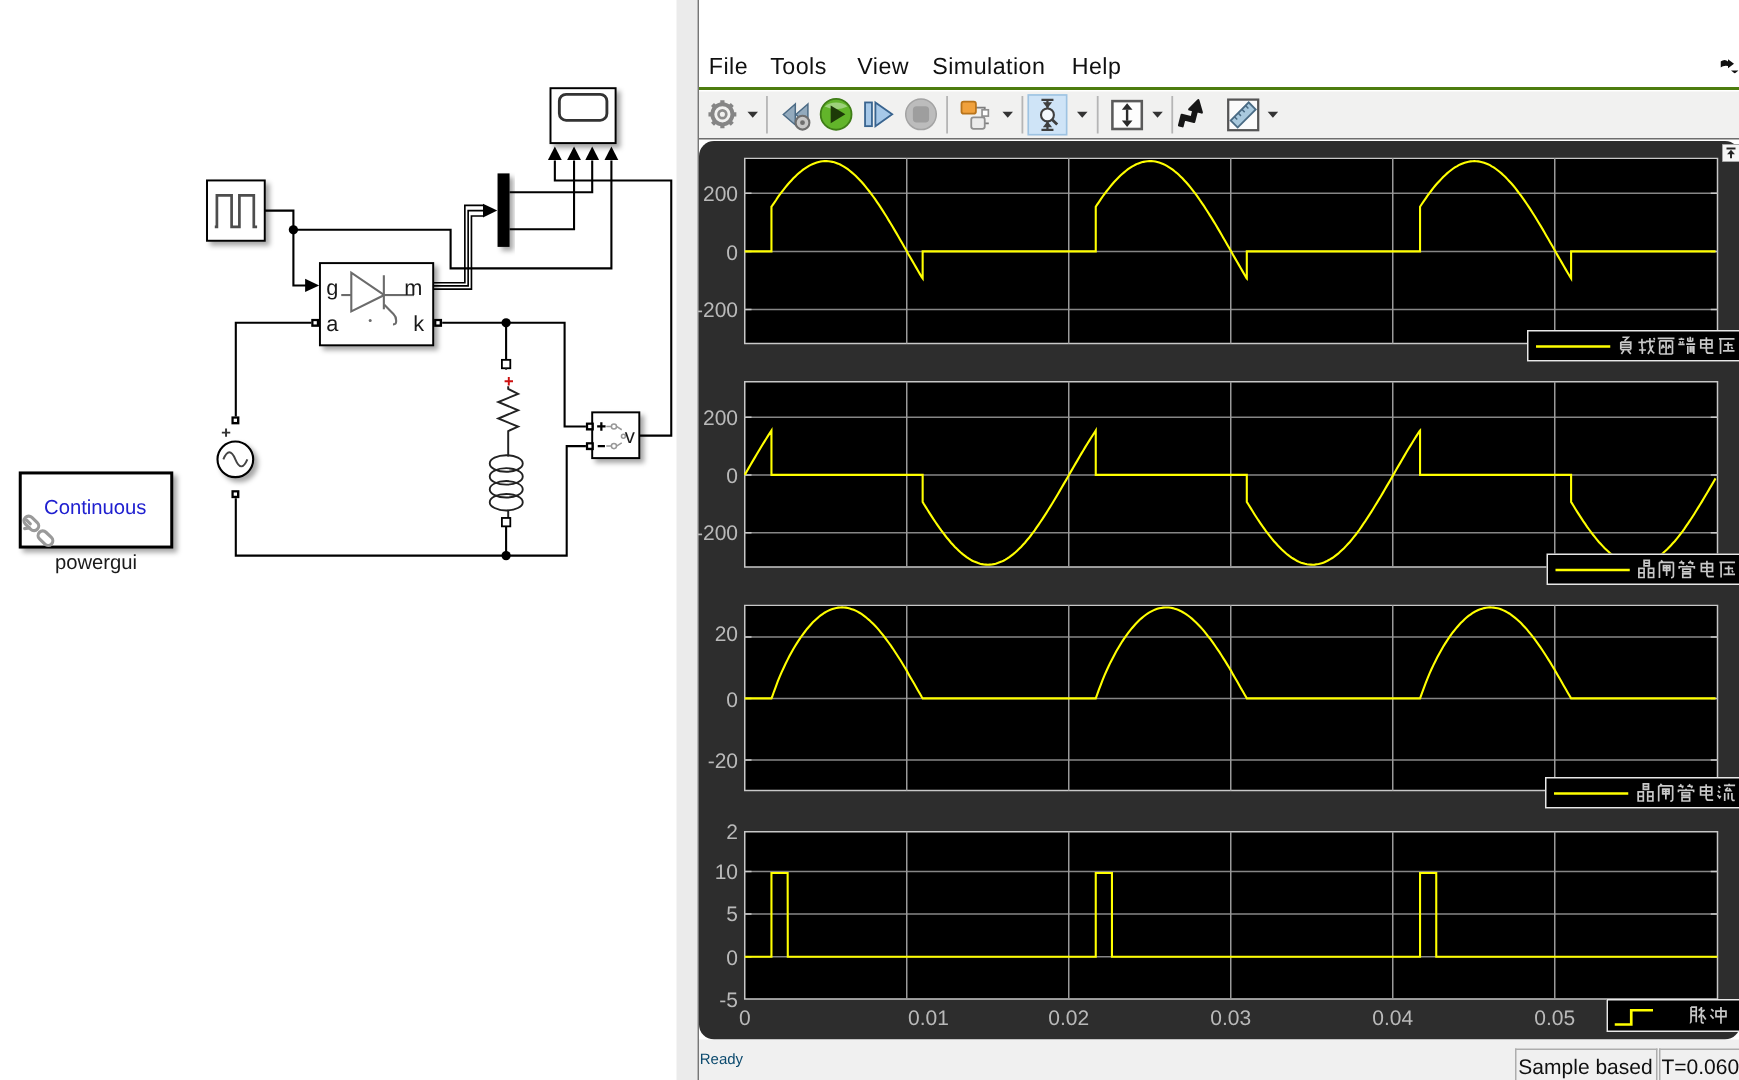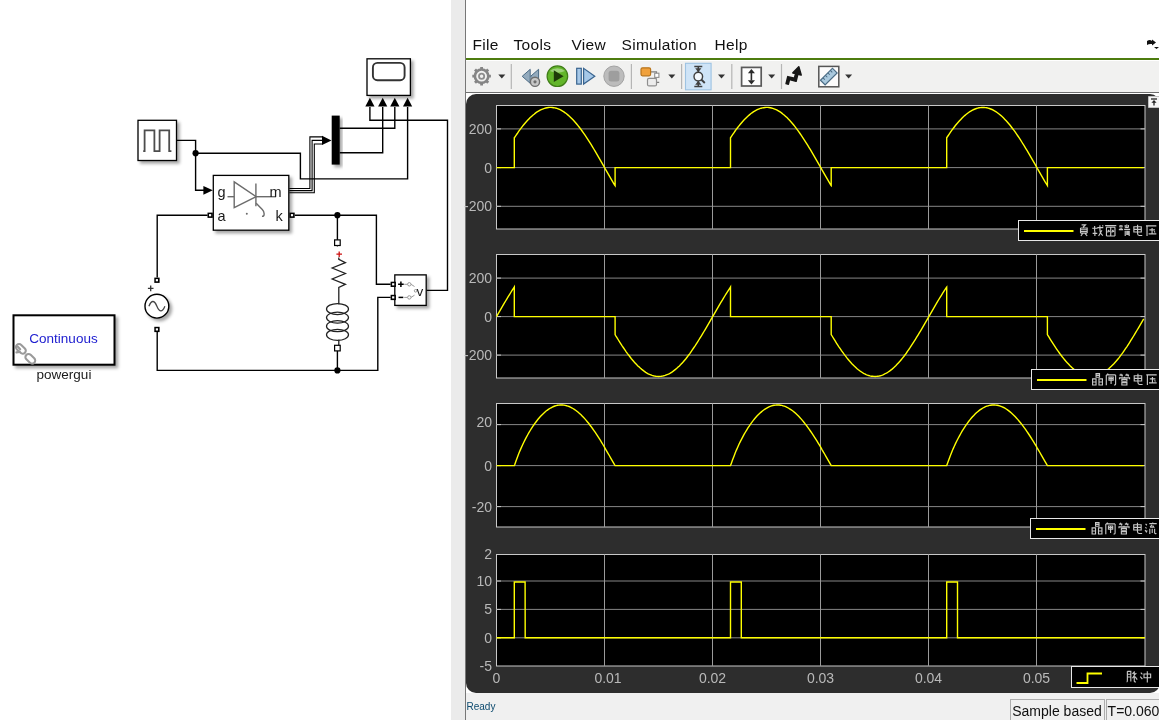--- a/index.html
+++ b/index.html
@@ -312,21 +312,21 @@
     <div class="ylab" style="left:-2px;top:320px">20</div>
     <div class="ylab" style="left:-2px;top:363.6px">0</div>
     <div class="ylab" style="left:-2px;top:404.6px">-20</div>
     <div class="ylab" style="left:-2px;top:452.4px">2</div>
     <div class="ylab" style="left:-2px;top:479px">10</div>
     <div class="ylab" style="left:-2px;top:507.4px">5</div>
     <div class="ylab" style="left:-2px;top:535.8px">0</div>
     <div class="ylab" style="left:-2px;top:563.6px">-5</div>
 
     <div class="xlab" style="left:10.5px">0</div>
-    <div class="xlab" style="left:122px">0.01</div>
+    <div class="xlab" style="left:133px">0.01</div>
     <div class="xlab" style="left:226.5px">0.02</div>
     <div class="xlab" style="left:334.5px">0.03</div>
     <div class="xlab" style="left:442.5px">0.04</div>
     <div class="xlab" style="left:550.5px">0.05</div>
 
     <div class="legend" style="left:551.5px;top:126px;width:143px;height:21px">
       <svg class="abs" style="left:0;top:0" width="142" height="20" viewBox="0 0 142 20">
         <path d="M5,10 H54.5" stroke="#ffff00" stroke-width="1.8"></path>
         <g fill="none" stroke="#c8c8c8" stroke-width="8.5" transform="translate(58.2,3.3) scale(0.133)">
           <use href="#g-fu"></use>

